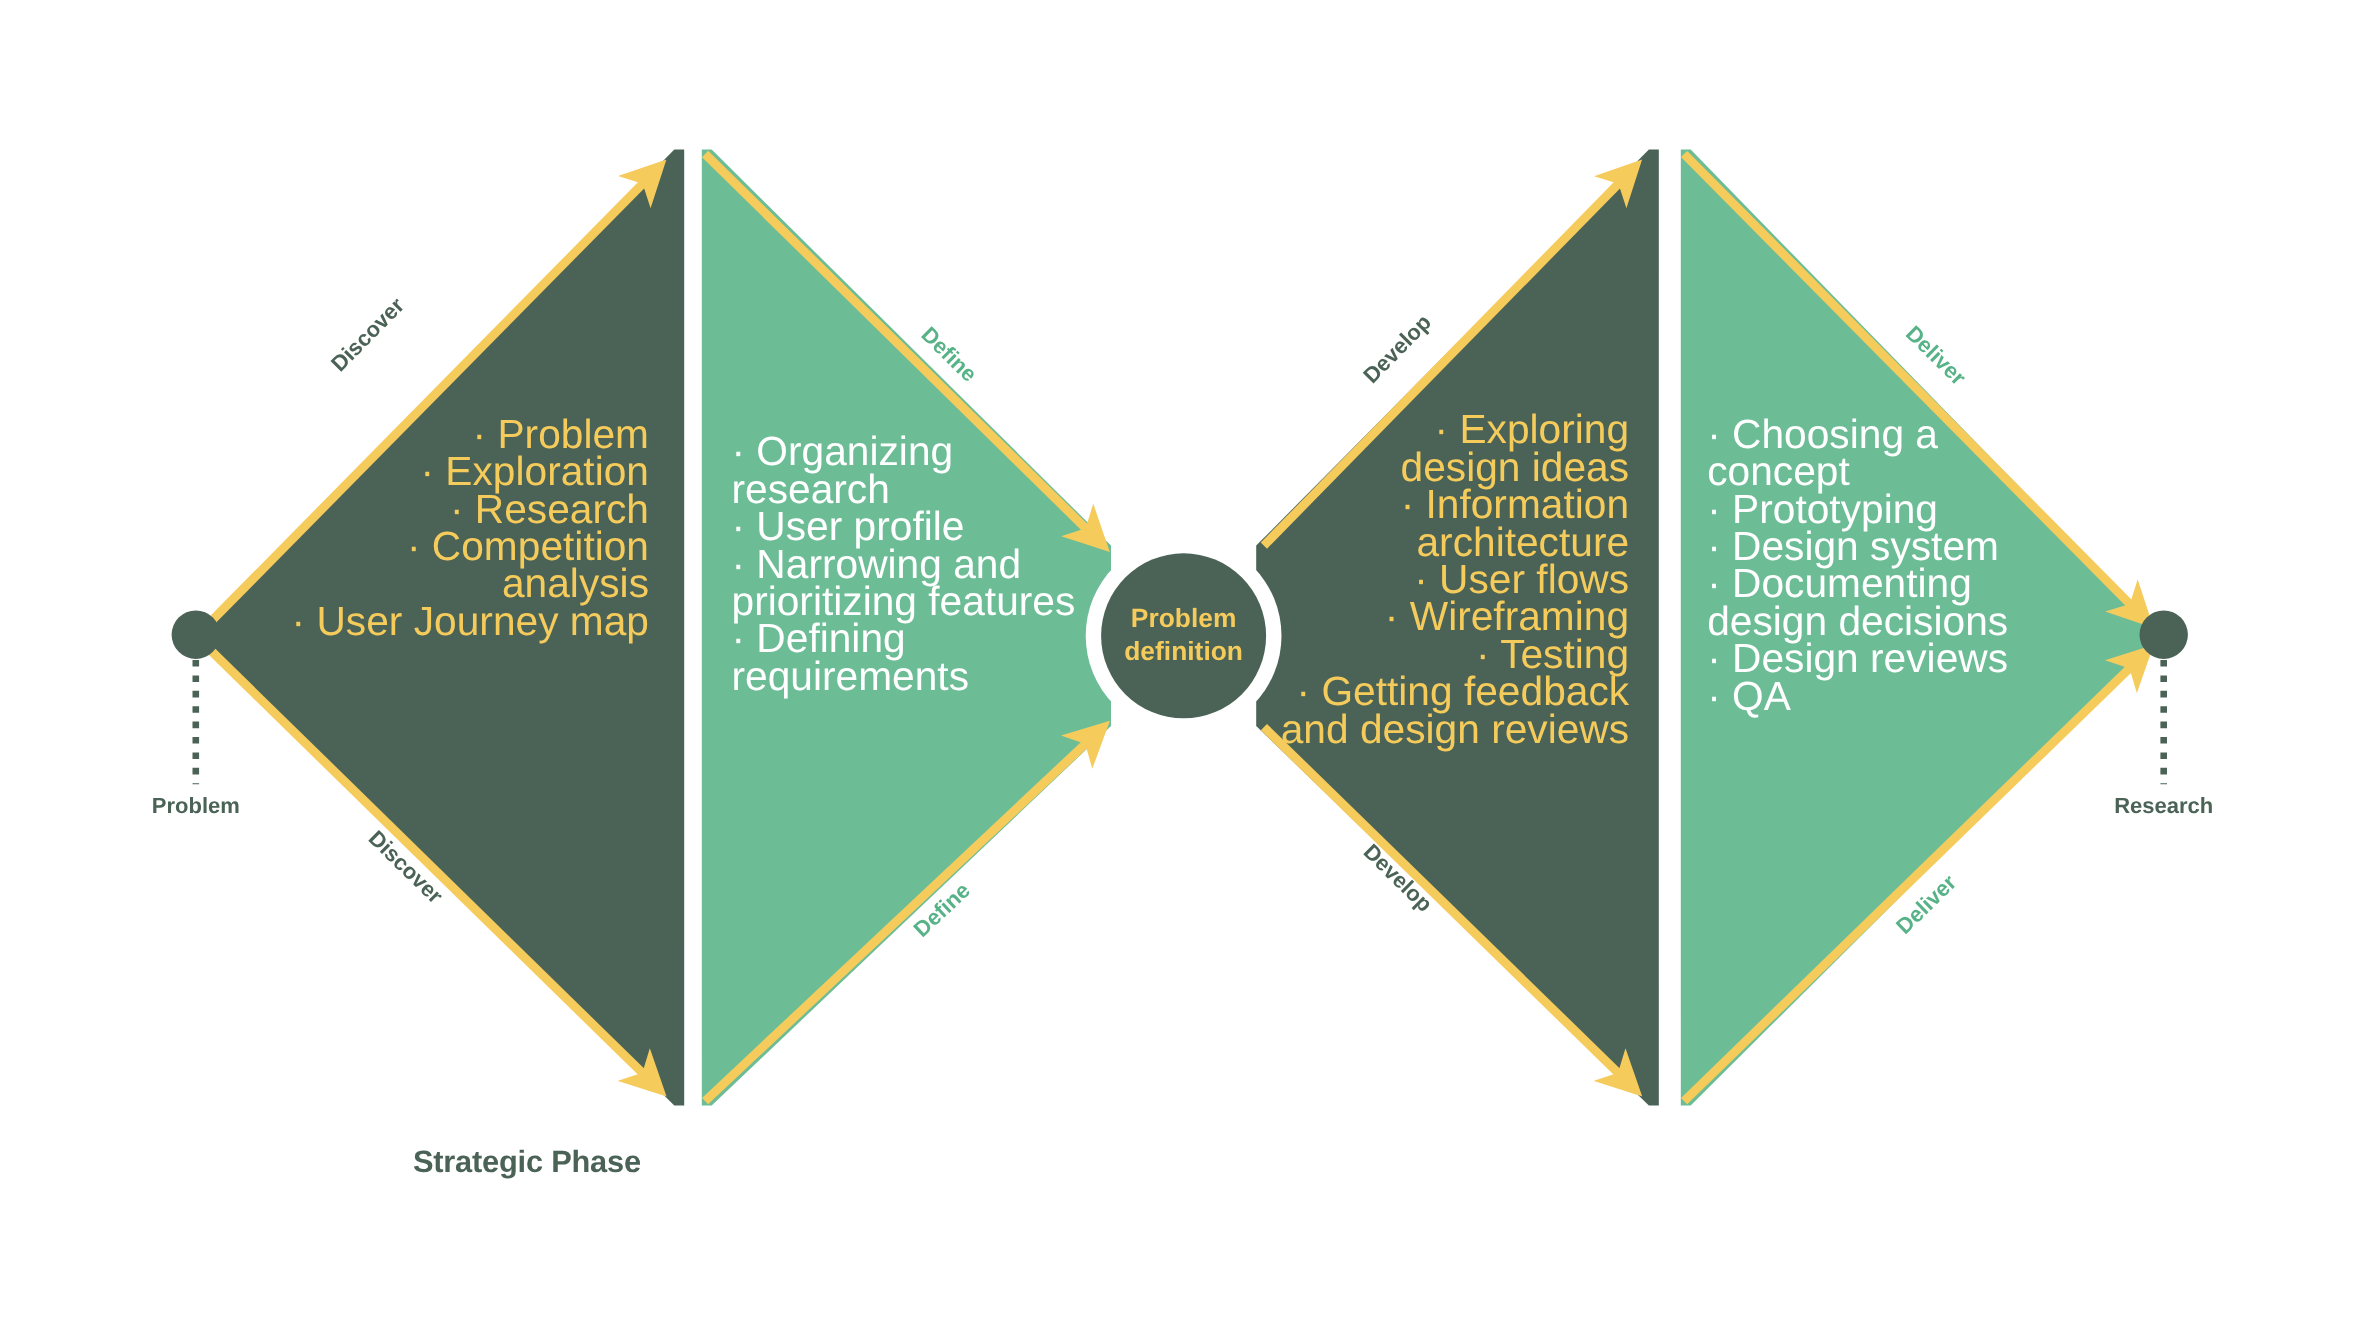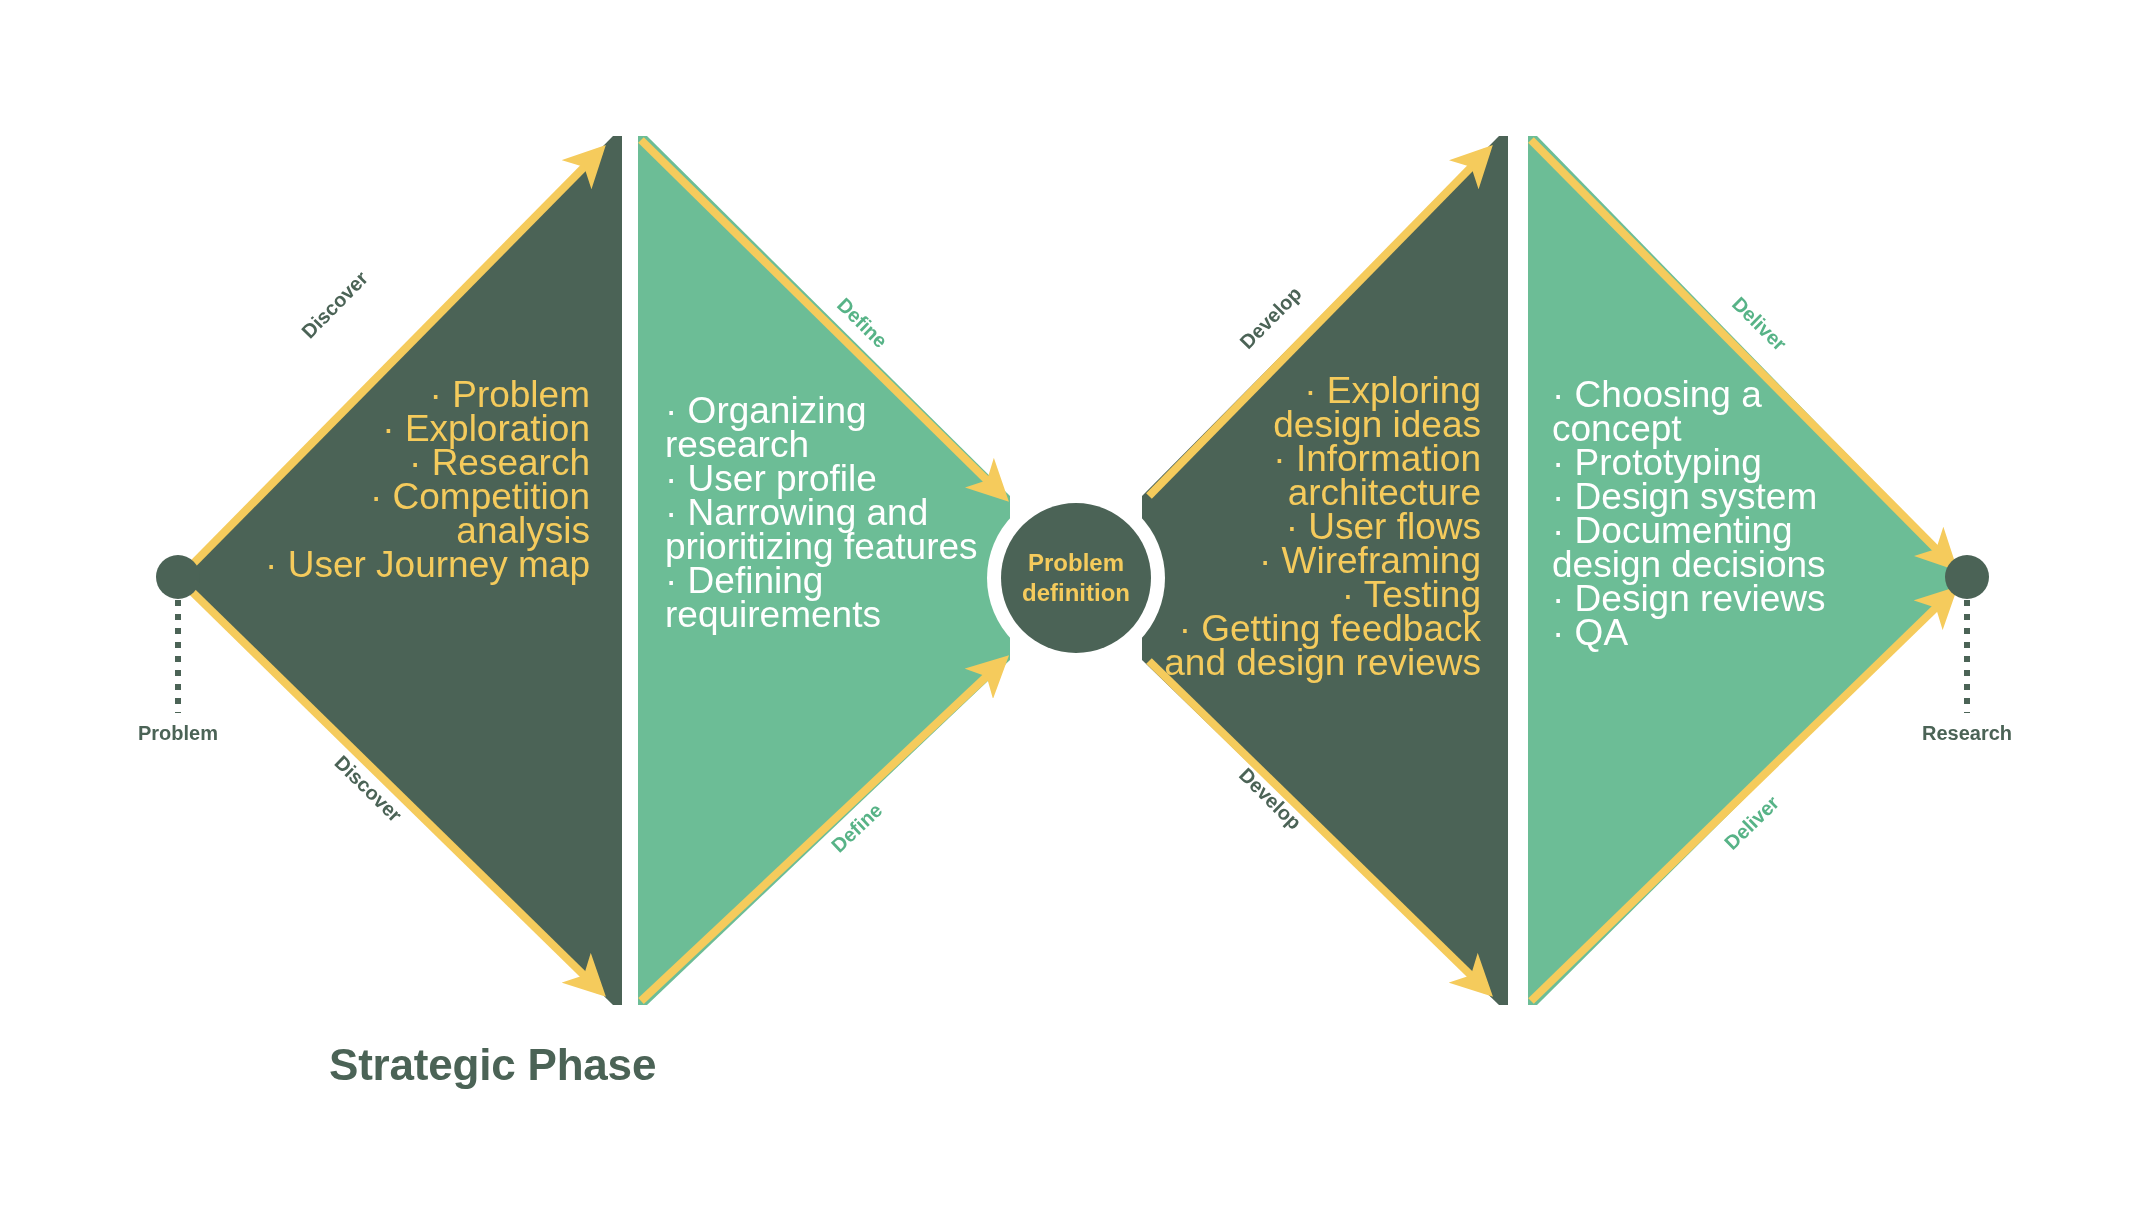--- a/index.html
+++ b/index.html
@@ -23,21 +23,21 @@
   #dd-svg {
     position: absolute;
     left: 0;
     top: 0;
     width: 2145px;
     height: 1208px;
     display: block;
   }
   .phase-label {
     position: absolute;
-    font-size: 44px;
+    font-size: 28px;
     font-weight: bold;
     color: #4b6356;
     letter-spacing: -0.2px;
     white-space: nowrap;
     text-align: center;
   }
   .endpoint-label {
     position: absolute;
     font-size: 20px;
     font-weight: bold;

